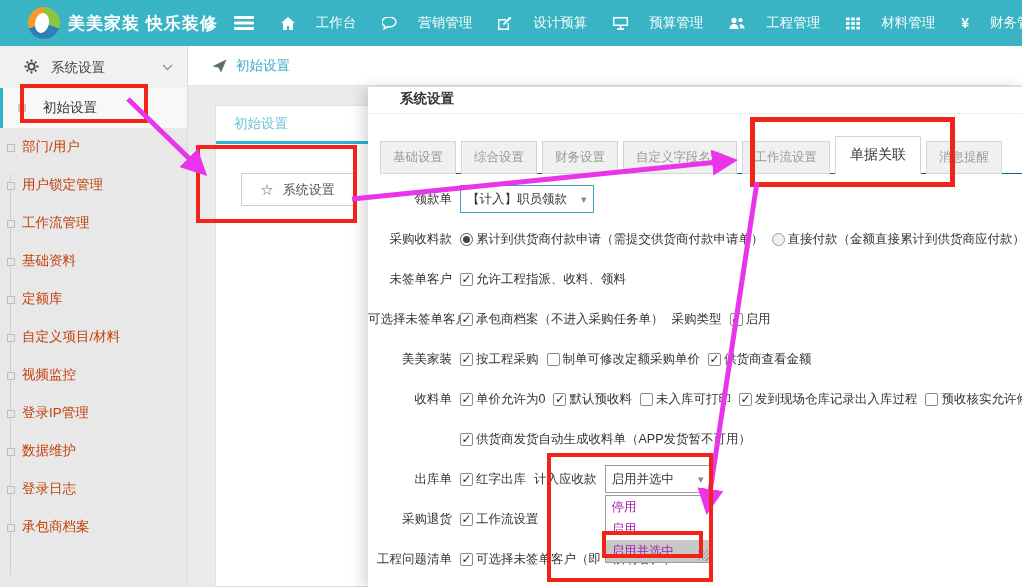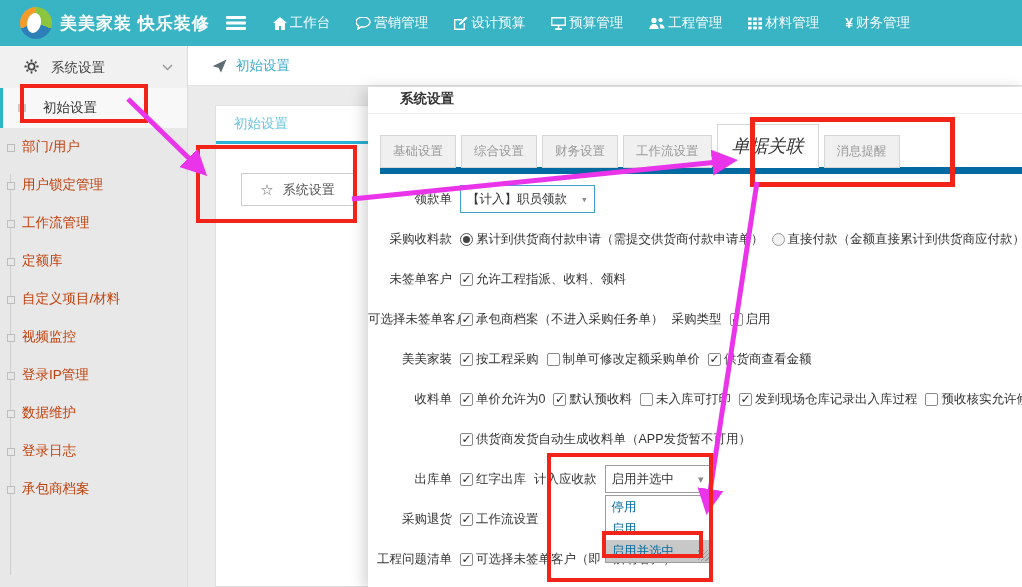--- a/index.html
+++ b/index.html
@@ -1,27 +1,27 @@
 <!DOCTYPE html>
 <html><head>
 <meta charset="utf-8">
 <style>
   * { margin:0; padding:0; box-sizing:border-box; }
   html,body { width:1022px; height:587px; overflow:hidden; }
   body { font-family:"Liberation Sans","DejaVu Sans",sans-serif; font-size:13px; background:#ebebeb; position:relative; }
 
   
-  .topbar { height:46px; background:#38b4c5; display:flex; align-items:center; color:#fff; position:relative; z-index:5; }
+  .topbar { height:46px; background:#38b4c5; display:flex; align-items:center; color:#fff; position:relative; z-index:5;padding-left:8px; }
   .brand { display:flex; align-items:center; gap:8px; padding:0 10px 0 20px; min-width:170px; }
   .logo { width:32px; height:32px; border-radius:50%; background:conic-gradient(#8cc63f 0deg 110deg,#2d7fb8 110deg 250deg,#f39c2c 250deg 360deg); position:relative; flex:0 0 auto; }
   .logo::after { content:""; position:absolute; left:7px; top:6px; width:14px; height:20px; border-radius:50% 60% 50% 60%; background:#fff; transform:rotate(18deg); }
   .brand-text { font-size:17px; font-weight:bold; letter-spacing:1px; white-space:nowrap; }
   .hamburger { margin:0 14px 0 6px; cursor:pointer; display:flex; }
   .topnav { display:flex; align-items:center; height:100%; flex:1; overflow:hidden; }
-  .nav-item { display:flex; align-items:center; gap:3px; padding:0 13px; height:100%; white-space:nowrap; cursor:pointer; font-size:13.5px; color:rgba(255,255,255,.96); }
+  .nav-item { display:flex; align-items:center; gap:21px; padding:0 13px; height:100%; white-space:nowrap; cursor:pointer; font-size:13.5px; color:rgba(255,255,255,.96); }
   .nav-item .ic { display:flex; align-items:center; }
   .yen-glyph { font-size:14px; font-weight:bold; }
 
   
   .shell { display:flex; height:541px; }
   .sidebar { width:188px; background:#e8e8e8; position:relative; flex:0 0 auto; border-right:1px solid #dcdcdc; }
   .side-head { height:44px; background:#f1f1f1; border-bottom:1px solid #dcdcdc; display:flex; align-items:center; gap:12px; padding:0 14px 0 24px; color:#444; font-size:13.5px; cursor:pointer; }
   .side-head .chev { margin-left:auto; color:#999; display:flex; }
   .treeline { position:absolute; left:10px; top:128px; bottom:12px; width:1px; background:#cfcfcf; }
   .side-items { list-style:none; position:relative; }
@@ -37,39 +37,39 @@
   .send-ic { color:#5d6b75; display:flex; }
   .panel { margin:19px 0 0 27px; background:#fff; border:1px solid #e0e0e0; flex:1; position:relative; }
   .panel-tabs { height:38px; border-bottom:3px solid #29b2d6; display:flex; align-items:center; }
   .ptab { color:#6cc5dc; font-size:13.5px; padding:0 18px; cursor:pointer; }
   .sys-btn { position:absolute; left:25px; top:67px; width:113px; height:33px; background:#fff; border:1px solid #ccc; color:#555; font-size:13px; display:flex; align-items:center; justify-content:center; gap:9px; cursor:pointer; font-family:inherit; }
   .sys-btn .star { color:#666; font-size:15px; }
 
   
   .modal { position:absolute; left:368px; top:87px; right:0; bottom:0; background:#fff; box-shadow:-4px 2px 14px rgba(0,0,0,.18); z-index:10; }
   .modal-head { height:27px; line-height:24px; padding-left:32px; font-weight:bold; color:#333; font-size:13.5px; border-bottom:1px solid #ececec; }
-  .tabbar { display:flex; align-items:flex-end; gap:5px; margin:27px 0 0 12px; border-bottom:7px solid #0369a1; height:33px; }
+  .tabbar { display:flex; align-items:flex-end; gap:5px; margin:27px 0 0 12px; border-bottom:1px solid #0369a1; height:33px; }
   .mtab { background:#f0f0f0; border:1px solid #d6d6d6; color:#999; font-size:12.5px; padding:7px 12px; margin-bottom:-1px; cursor:pointer; white-space:nowrap; }
-  .mtab.active { background:#fff; border-bottom-color:#fff; color:#333; font-size:18px; padding:9px 14px; position:relative; z-index:2;font-style:italic; }
+  .mtab.active { background:#fff; border-bottom-color:#fff; color:#333; font-size:14px; padding:9px 14px; position:relative; z-index:2; }
   .form { margin-top:5px; }
   .frow { height:40px; display:flex; align-items:center; font-size:12.5px; color:#333; white-space:nowrap; }
   .flabel { width:84px; text-align:right; flex:0 0 auto; }
   .fitem { display:flex; align-items:center; margin-left:8px; gap:3px; }
   .fitem:first-of-type { margin-left:2px; }
   .cb { width:13px; height:13px; border:1px solid #8a8a8a; border-radius:2px; background:#fff; display:inline-flex; align-items:center; justify-content:center; font-size:12px; color:#222; line-height:1; cursor:pointer; }
   .cb.on::after { content:"✓"; font-weight:bold; margin-top:-1px; }
   .radio { width:13px; height:13px; border:1px solid #999; border-radius:50%; background:#f2f2f2; display:inline-flex; align-items:center; justify-content:center; cursor:pointer; }
   .radio.on { background:#fff; border-color:#555; }
   .radio.on::after { content:""; width:7px; height:7px; border-radius:50%; background:#444; }
   .sel { height:28px; min-width:106px; border:1px solid #9c9c9c; background:#fff; display:inline-flex; align-items:center; padding:0 6px; gap:14px; cursor:pointer; }
-  .sel.blue { border-color:#3f9fce;font-family:Liberation Mono, monospace; }
+  .sel.blue { border-color:#3f9fce; }
   .sel .caret { margin-left:auto; color:#888; font-size:11px; }
   .selwrap { position:relative; display:inline-block; }
   .droplist { position:absolute; left:0; top:30px; width:106px; background:#fff; border:1px solid #9c9c9c; z-index:6; }
-  .dropopt { height:22px; line-height:22px; padding-left:6px; cursor:pointer; color:#0369a1; }
+  .dropopt { height:22px; line-height:22px; padding-left:6px; cursor:pointer; color:#a21caf; }
   .dropopt.selected { background:#c8c8c8; }
   .grip { position:absolute; right:1px; bottom:1px; width:11px; height:11px; background:repeating-linear-gradient(-45deg, transparent 0 2px, #999 2px 3px); cursor:nwse-resize; }
 
   
   .ann-box { position:absolute; border-style:solid; z-index:55; pointer-events:none; }
   #arrow-layer { position:absolute; inset:0; z-index:60; pointer-events:none; }
 </style>
 </head>
 <body>
 
@@ -178,20 +178,21 @@
             <path d="M1 1l4.5 4.5L10 1" stroke="#999" stroke-width="1.5" fill="none"></path>
           </svg>
       </span>
     </div>
     <div class="treeline"></div>
     <ul class="side-items" id="side-items">
         <li class="side-item active">初始设置</li>
         <li class="side-item">部门/用户</li>
         <li class="side-item">用户锁定管理</li>
         <li class="side-item">工作流管理</li>
+        <li class="side-item">基础资料</li>
         <li class="side-item">定额库</li>
         <li class="side-item">自定义项目/材料</li>
         <li class="side-item">视频监控</li>
         <li class="side-item">登录IP管理</li>
         <li class="side-item">数据维护</li>
         <li class="side-item">登录日志</li>
         <li class="side-item">承包商档案</li>
       </ul>
   </aside>
 
@@ -215,20 +216,21 @@
     </section>
   </main>
 </div>
 
 <div class="modal">
   <div class="modal-head">系统设置</div>
   <div class="tabbar" id="modal-tabs">
       <span class="mtab">基础设置</span>
       <span class="mtab">综合设置</span>
       <span class="mtab">财务设置</span>
+      <span class="mtab">自定义字段名称</span>
       <span class="mtab">工作流设置</span>
       <span class="mtab active">单据关联</span>
       <span class="mtab">消息提醒</span>
     </div>
   <div class="form" id="form-rows">
       <div class="frow">
         <span class="flabel">领款单</span>
         <span class="fitem">
           <span class="sel blue">
             <span>【计入】职员领款</span>

